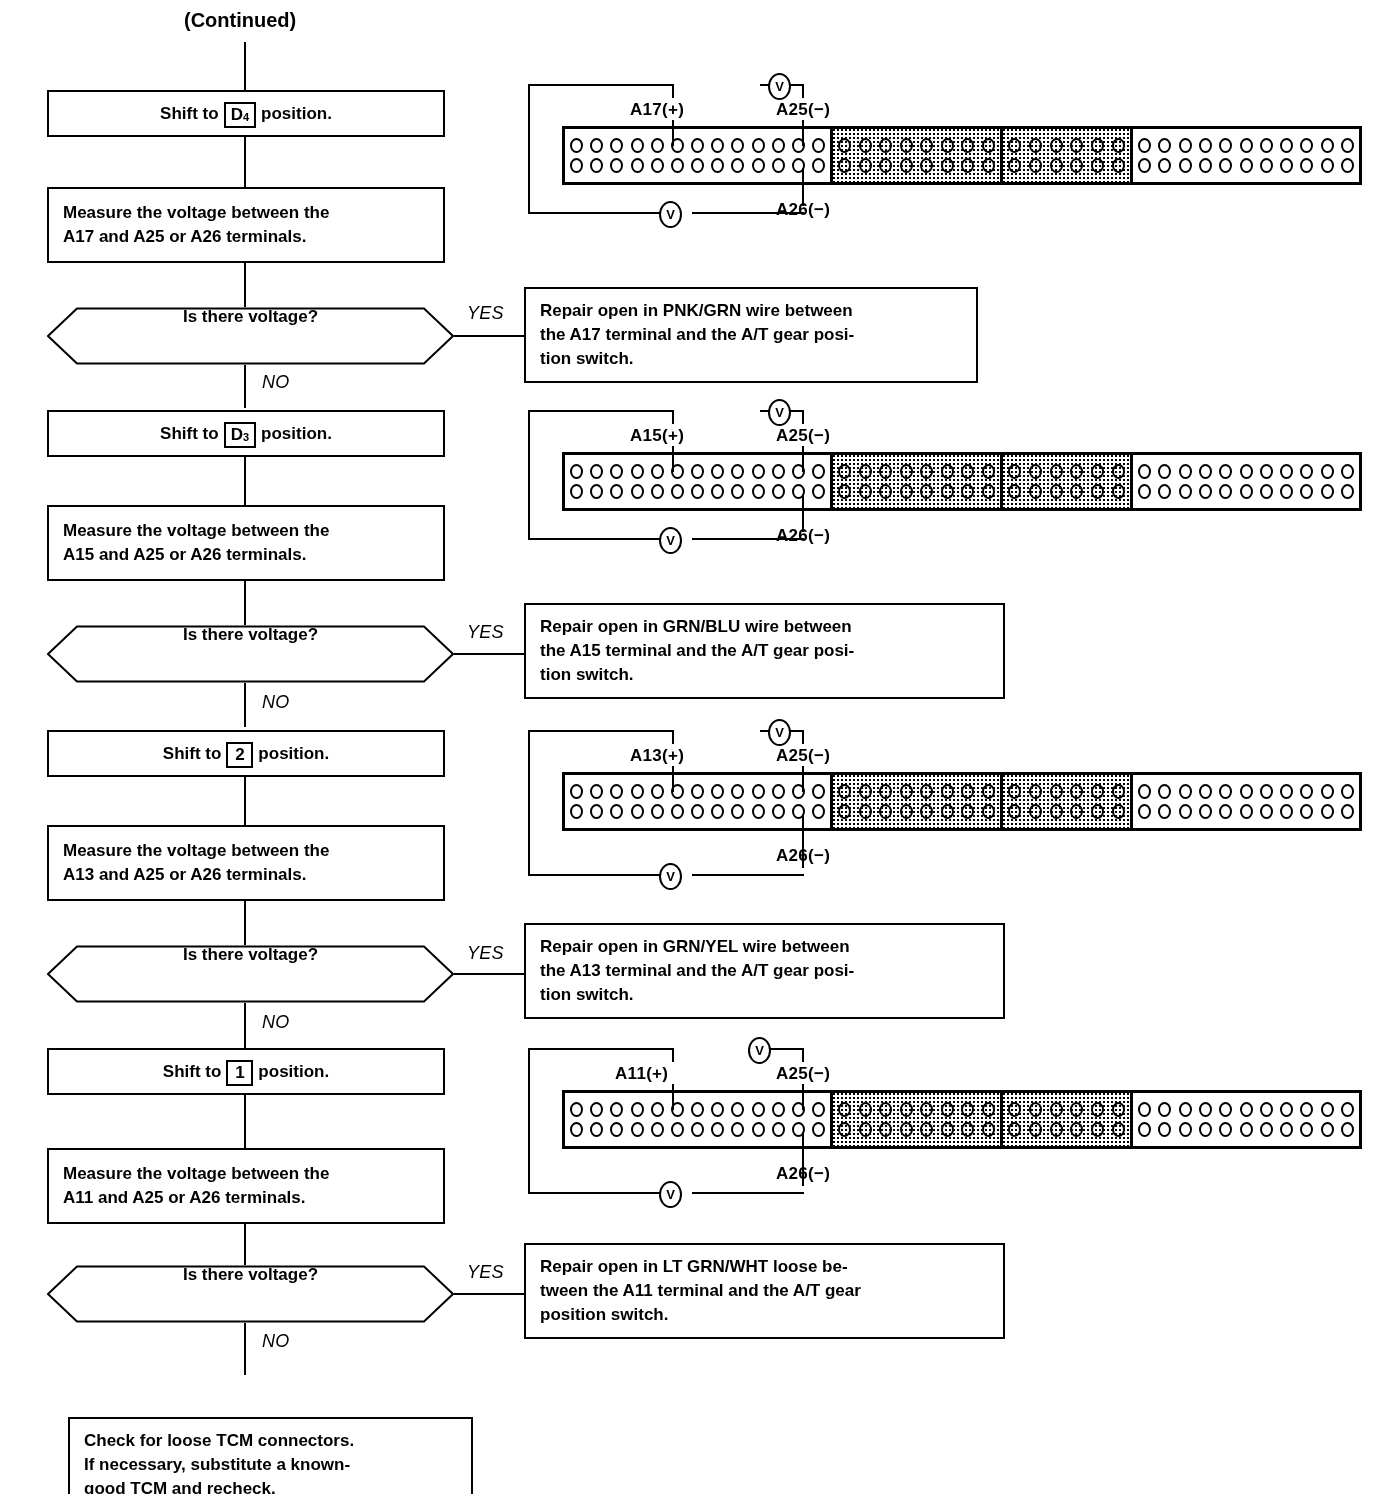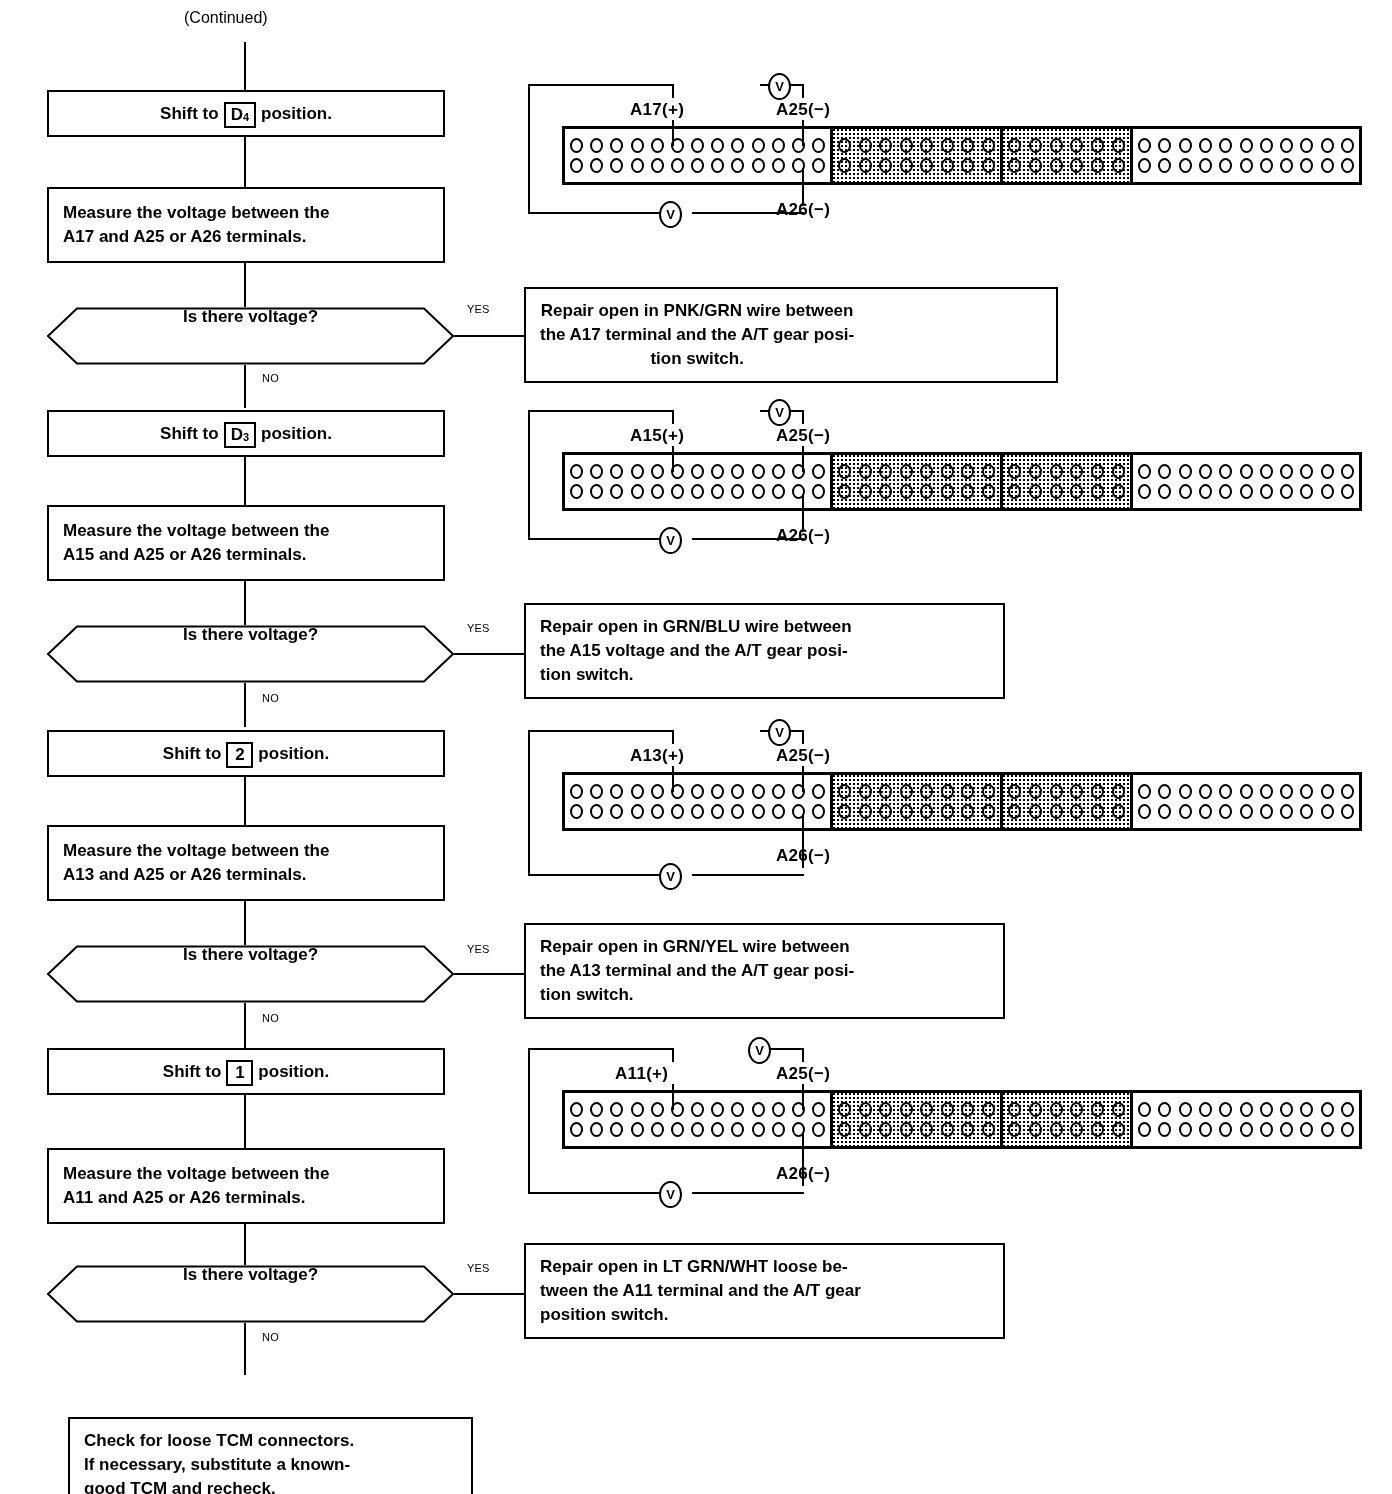--- a/index.html
+++ b/index.html
@@ -33,27 +33,27 @@
     font-weight:bold;font-size:17px;
   }
   .decision .hexshape{position:absolute;inset:0;}
   .decision .hexlabel{position:relative;z-index:2;}
 
   
   .vline{position:absolute;width:2px;background:#000;}
   .hline{position:absolute;height:2px;background:#000;}
 
   .edgelabel{
-    position:absolute;font-size:11px;font-weight:normal;
-    font-family:"Liberation Sans", sans-serif;letter-spacing:.2px;
+    position:absolute;font-size:18px;font-weight:normal;
+    font-family:"Liberation Sans", sans-serif;letter-spacing:.2px;font-style:italic;
   }
 
   
   .continued{
-    position:absolute;font-size:16px;font-weight:normal;
+    position:absolute;font-size:20px;font-weight:bold;
   }
 
   
   .connector-fig{position:absolute;}
   .conn-body{
     position:absolute;display:flex;border:3px solid #000;
     background:#fff;box-sizing:border-box;
   }
   .conn-seg{
     display:flex;flex-direction:column;justify-content:space-evenly;
@@ -115,21 +115,21 @@
   <svg class="hexshape" viewBox="0 0 407 58" preserveAspectRatio="none">
     <polygon points="1,29 30,1.5 377,1.5 406,29 377,56.5 30,56.5" fill="#fff" stroke="#000" stroke-width="2"></polygon>
   </svg>
   <span class="hexlabel">Is there voltage?</span>
 </div>
 <div class="hline" style="left:454px;top:335px;width:70px;"></div>
 <div class="edgelabel" style="left:467px;top:303px;">YES</div>
 <div class="vline" style="left:244px;top:365px;height:43px;"></div>
 <div class="edgelabel" style="left:262px;top:372px;">NO</div>
 
-<div class="proc" style="left:524px;top:287px;width:534px;height:96px;text-align:center;">
+<div class="proc" style="left:524px;top:287px;width:454px;height:96px;">
   <span class="pad">
     <span>Repair open in PNK/GRN wire between</span><br>
     <span>the A17 terminal and the A/T gear posi-</span><br>
     <span>tion switch.</span>
   </span>
 </div>
 
 <div class="connector-fig" style="left:520px;top:78px;width:850px;height:145px;">
 
   <div class="wire-h" style="left:8px;top:6px;width:144px;"></div>
@@ -280,21 +280,21 @@
   <span class="hexlabel">Is there voltage?</span>
 </div>
 <div class="hline" style="left:454px;top:653px;width:70px;"></div>
 <div class="edgelabel" style="left:467px;top:622px;">YES</div>
 <div class="vline" style="left:244px;top:683px;height:44px;"></div>
 <div class="edgelabel" style="left:262px;top:692px;">NO</div>
 
 <div class="proc" style="left:524px;top:603px;width:481px;height:96px;">
   <span class="pad">
     <span>Repair open in GRN/BLU wire between</span><br>
-    <span>the A15 voltage and the A/T gear posi-</span><br>
+    <span>the A15 terminal and the A/T gear posi-</span><br>
     <span>tion switch.</span>
   </span>
 </div>
 
 <div class="connector-fig" style="left:520px;top:404px;width:850px;height:145px;">
   <div class="wire-h" style="left:8px;top:6px;width:144px;"></div>
   <div class="wire-h" style="left:240px;top:6px;width:42px;"></div>
   <div class="wire-v" style="left:8px;top:6px;height:130px;"></div>
   <div class="vmeter" style="left:248px;top:-5px;">V</div>
   <div class="wire-v" style="left:152px;top:6px;height:14px;"></div>

